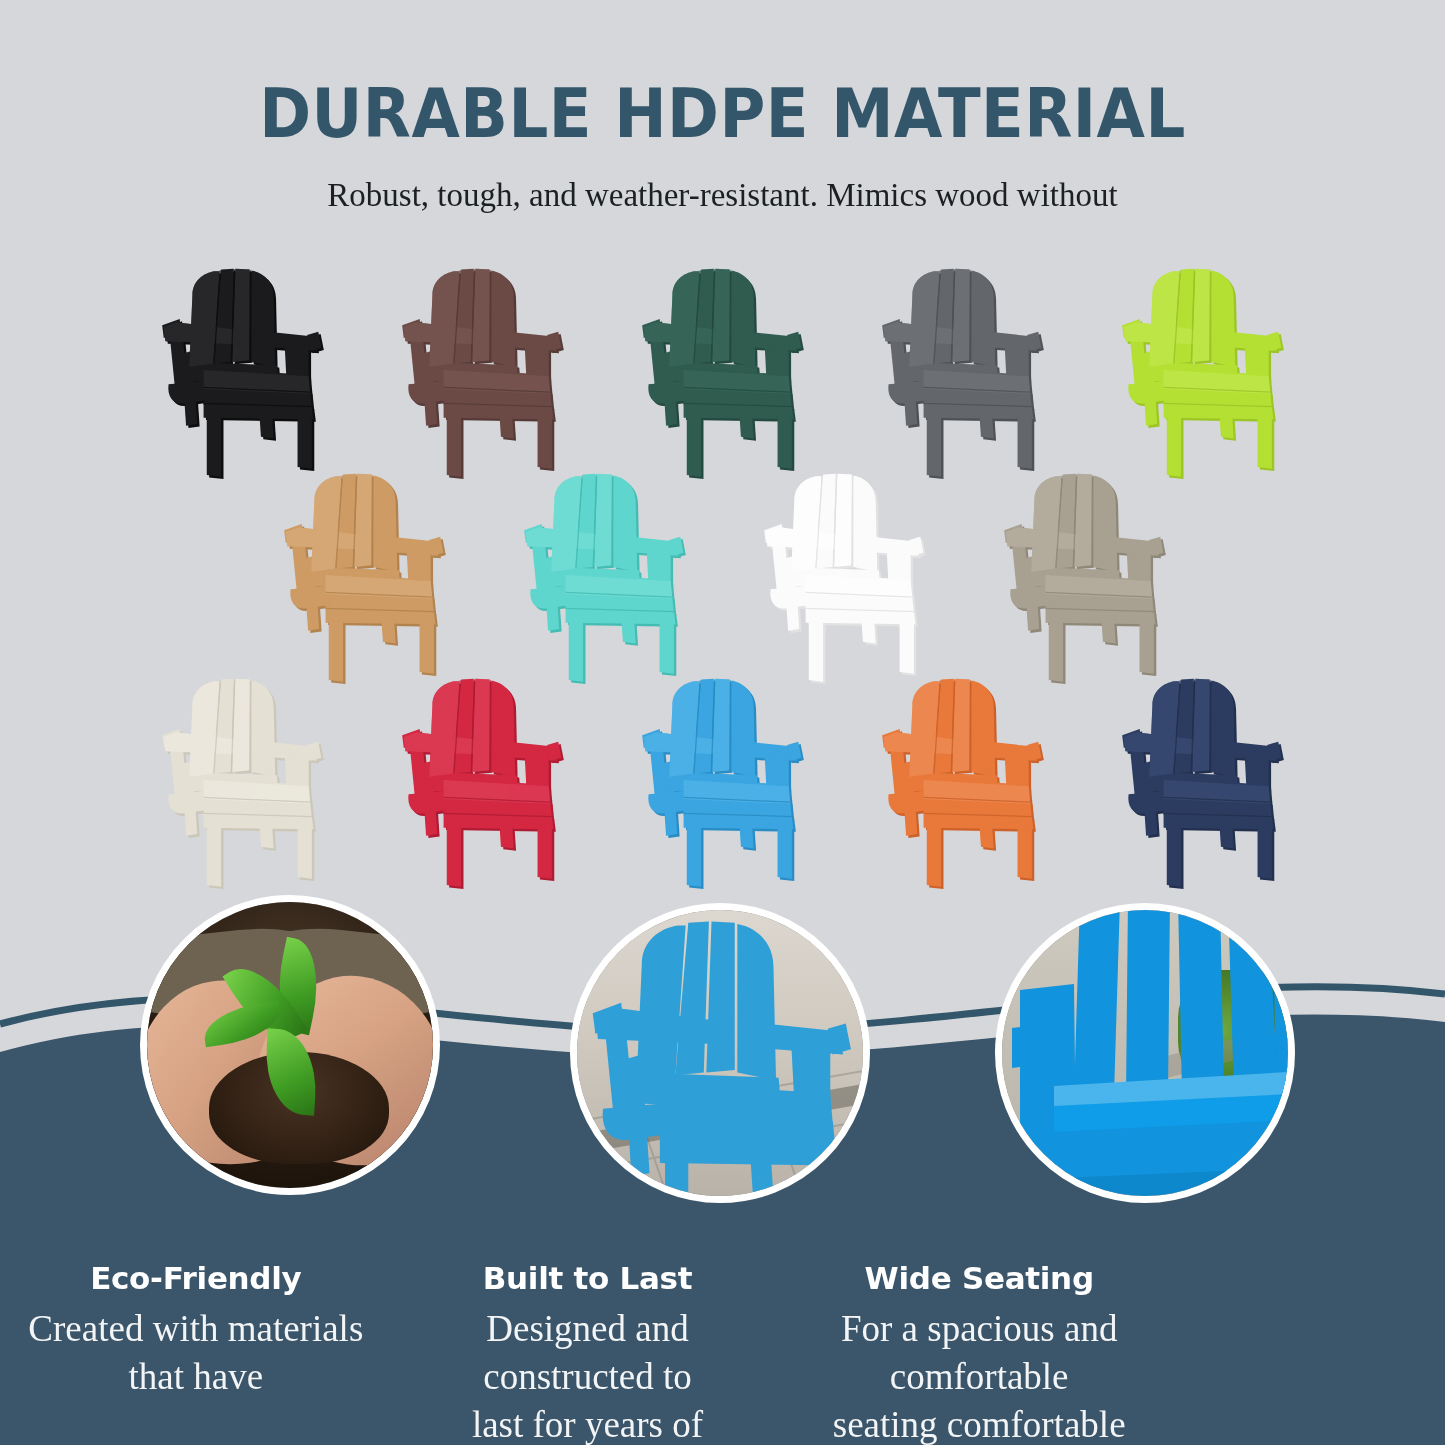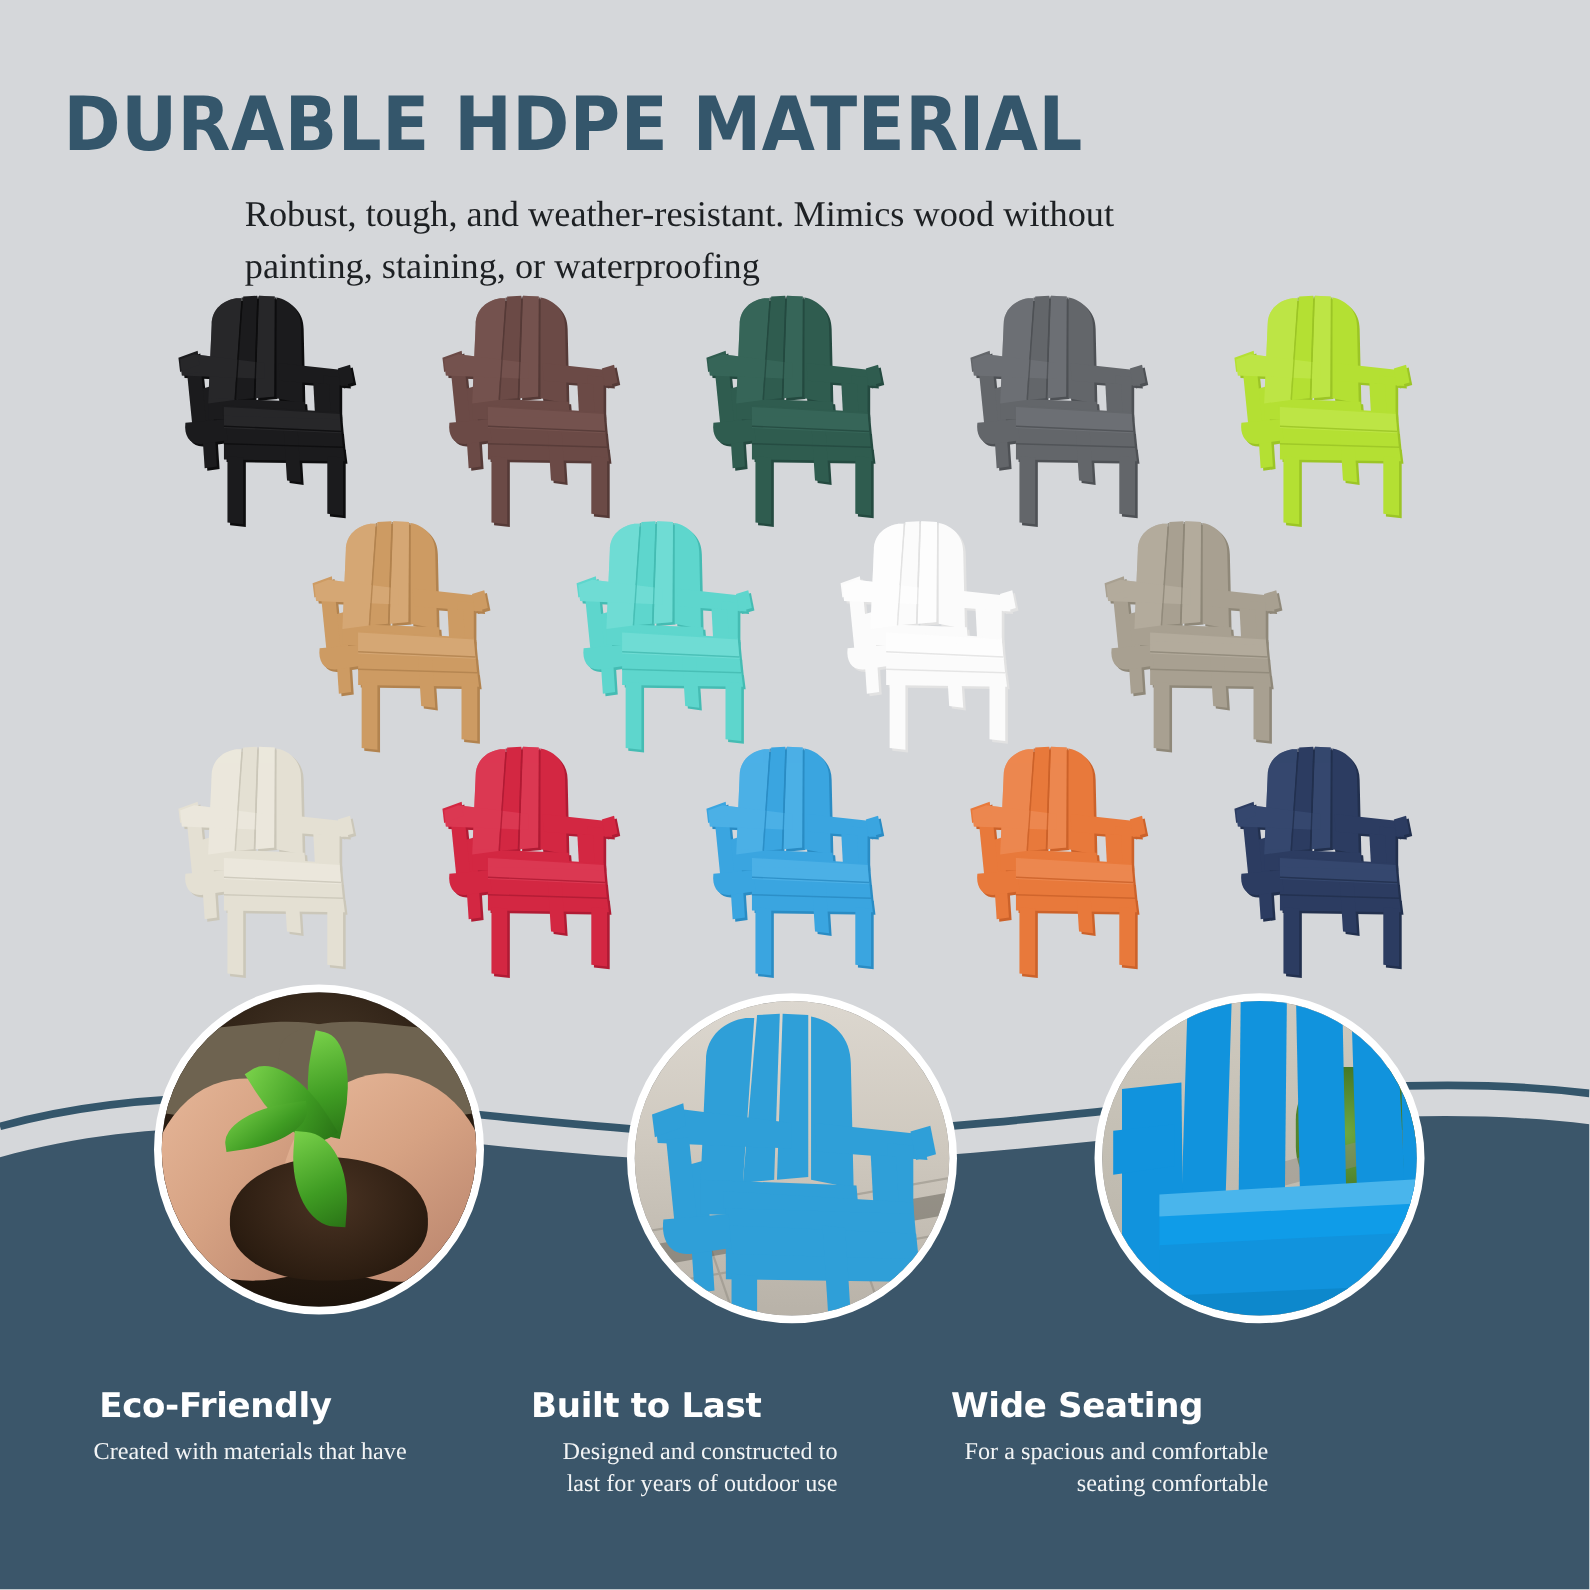--- a/index.html
+++ b/index.html
@@ -6,21 +6,21 @@
   html,body { width:1445px; height:1445px; }
   body {
     font-family:"Liberation Sans", sans-serif;
     background:#d5d7da;
     overflow:hidden;
     position:relative;
   }
   #stage { position:absolute; inset:0; width:1445px; height:1445px; overflow:hidden; }
 
   
-  .header { position:absolute; left:0; top:0; width:100%; }
+  .header { position:absolute; left:0; top:0; width:100%; text-align:center; }
   .title {
     font-family:"DejaVu Sans", sans-serif;
     font-weight:bold;
     font-size:68px;
     letter-spacing:0.5px;
     color:#34566b;
     line-height:1;
     margin-top:80px;
     transform:scaleX(0.92);
   }
@@ -99,33 +99,32 @@
     background:radial-gradient(circle at 40% 50%, #6ea83f 0%, #3e6f22 80%); border-radius:40% 30% 50% 40%; }
 
   .feat-row { position:absolute; left:0; top:300px; width:100%; display:flex; }
   .feat { flex:1; text-align:center; padding:0 22px; }
   .feat-title {
     font-family:"DejaVu Sans", sans-serif;
     font-weight:bold; font-size:31px; color:#ffffff; letter-spacing:-0.3px;
   }
   .feat-desc {
     font-family:"Liberation Serif", serif;
-    font-size:22px; color:#f2f4f5; line-height:1.3; margin-top:9px;text-align:right;
+    font-size:37px; color:#f2f4f5; line-height:1.3; margin-top:9px;
   }
 </style>
 </head>
 <body style="background: rgb(213, 215, 218);">
 
 <div id="stage">
 
   <div class="header">
     <div class="title" style="color: rgb(52, 86, 107);">DURABLE HDPE MATERIAL</div>
     <div class="subtitle">
       <div>Robust, tough, and weather-resistant. Mimics wood without</div>
-      <div>painting, staining, or waterproofing</div>
     </div>
   </div>
 
   <div class="grid" id="chair-grid">
     <div class="row r1">
         <div class="cell">
           <div class="chair">
             <svg viewBox="0 0 215 270" xmlns="http://www.w3.org/2000/svg">
               <g fill="#0d0d0e">
                 <use href="#chairGeom" x="3" y="3"></use>

